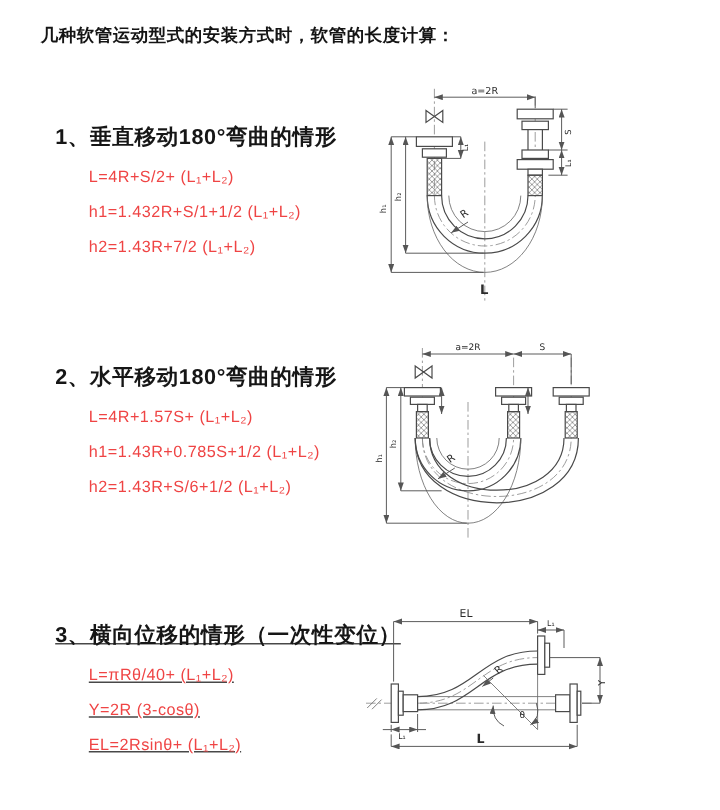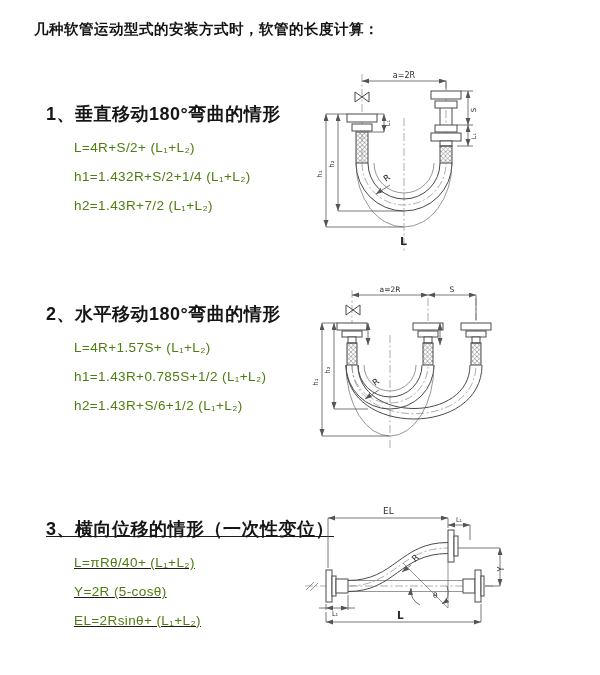--- a/index.html
+++ b/index.html
@@ -7,21 +7,21 @@
     position:relative;width:600px;height:675px;background:#ffffff;overflow:hidden;
     font-family:"Liberation Sans","DejaVu Sans",sans-serif;color:#1c1c1c;
   }
   .doc-title{
     position:absolute;left:34px;top:20px;font-size:14.5px;font-weight:600;
     letter-spacing:0.5px;color:#141414;white-space:nowrap;
   }
   .section{position:absolute;left:46px;}
   .section .heading{font-size:18px;font-weight:600;color:#161616;letter-spacing:0.5px;white-space:nowrap;}
   .section .formula{
-    margin-left:28px;margin-top:14px;font-size:13.5px;color:#4d7c0f;
+    margin-left:28px;margin-top:14px;font-size:13.5px;color:#ef4444;
     letter-spacing:0.4px;white-space:nowrap;font-weight:500;
   }
   #sec1{top:102px;} #sec2{top:302px;} #sec3{top:517px;text-decoration:underline;}
   .diagram{position:absolute;}
   #diag1{left:306px;top:66px;}
   #diag2{left:306px;top:280px;}
   #diag3{left:295px;top:500px;}
   svg{display:block;}
   svg .ln{stroke:#4a4a4a;stroke-width:1;fill:none;}
   svg .thin{stroke:#6a6a6a;stroke-width:0.7;fill:none;}
@@ -34,35 +34,35 @@
 </head>
 <body>
 
 <div class="page">
 
   <div class="doc-title">几种软管运动型式的安装方式时，软管的长度计算：</div>
 
   <div class="section" id="sec1">
     <div class="heading">1、垂直移动180°弯曲的情形</div>
     <div class="formula">L=4R+S/2+ (L₁+L₂)</div>
-    <div class="formula">h1=1.432R+S/2+1/4 (L₁+L₂)</div>
+    <div class="formula">h1=1.432R+S/1+1/2 (L₁+L₂)</div>
     <div class="formula">h2=1.43R+7/2 (L₁+L₂)</div>
   </div>
 
   <div class="section" id="sec2">
     <div class="heading">2、水平移动180°弯曲的情形</div>
     <div class="formula">L=4R+1.57S+ (L₁+L₂)</div>
     <div class="formula">h1=1.43R+0.785S+1/2 (L₁+L₂)</div>
     <div class="formula">h2=1.43R+S/6+1/2 (L₁+L₂)</div>
   </div>
 
   <div class="section" id="sec3">
     <div class="heading">3、横向位移的情形（一次性变位）</div>
     <div class="formula">L=πRθ/40+ (L₁+L₂)</div>
-    <div class="formula">Y=2R (5-cosθ)</div>
+    <div class="formula">Y=2R (3-cosθ)</div>
     <div class="formula">EL=2Rsinθ+ (L₁+L₂)</div>
   </div>
 
   <div class="diagram" id="diag1">
     <svg width="285" height="195" viewBox="0 0 285 195">
       <defs>
         <marker id="d1aE" markerWidth="8" markerHeight="6" refX="7" refY="2.5" orient="auto" markerUnits="userSpaceOnUse">
           <path d="M0 0L7 2.5L0 5z" fill="#555"></path>
           </marker>
         <marker id="d1aS" markerWidth="8" markerHeight="6" refX="7" refY="2.5" orient="auto-start-reverse" markerUnits="userSpaceOnUse">

